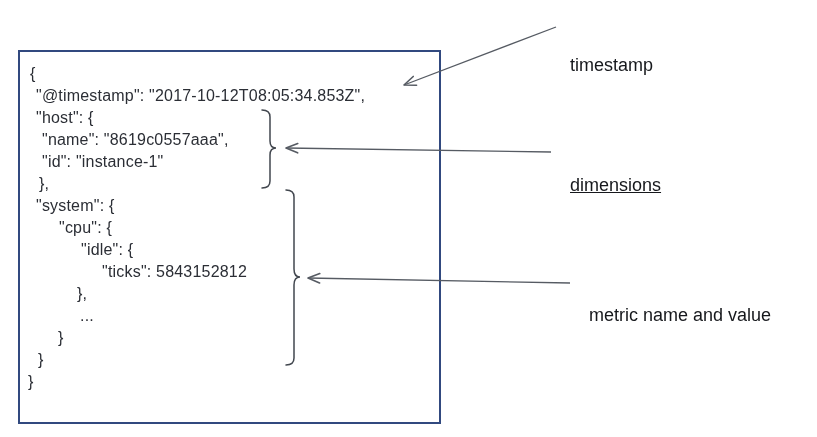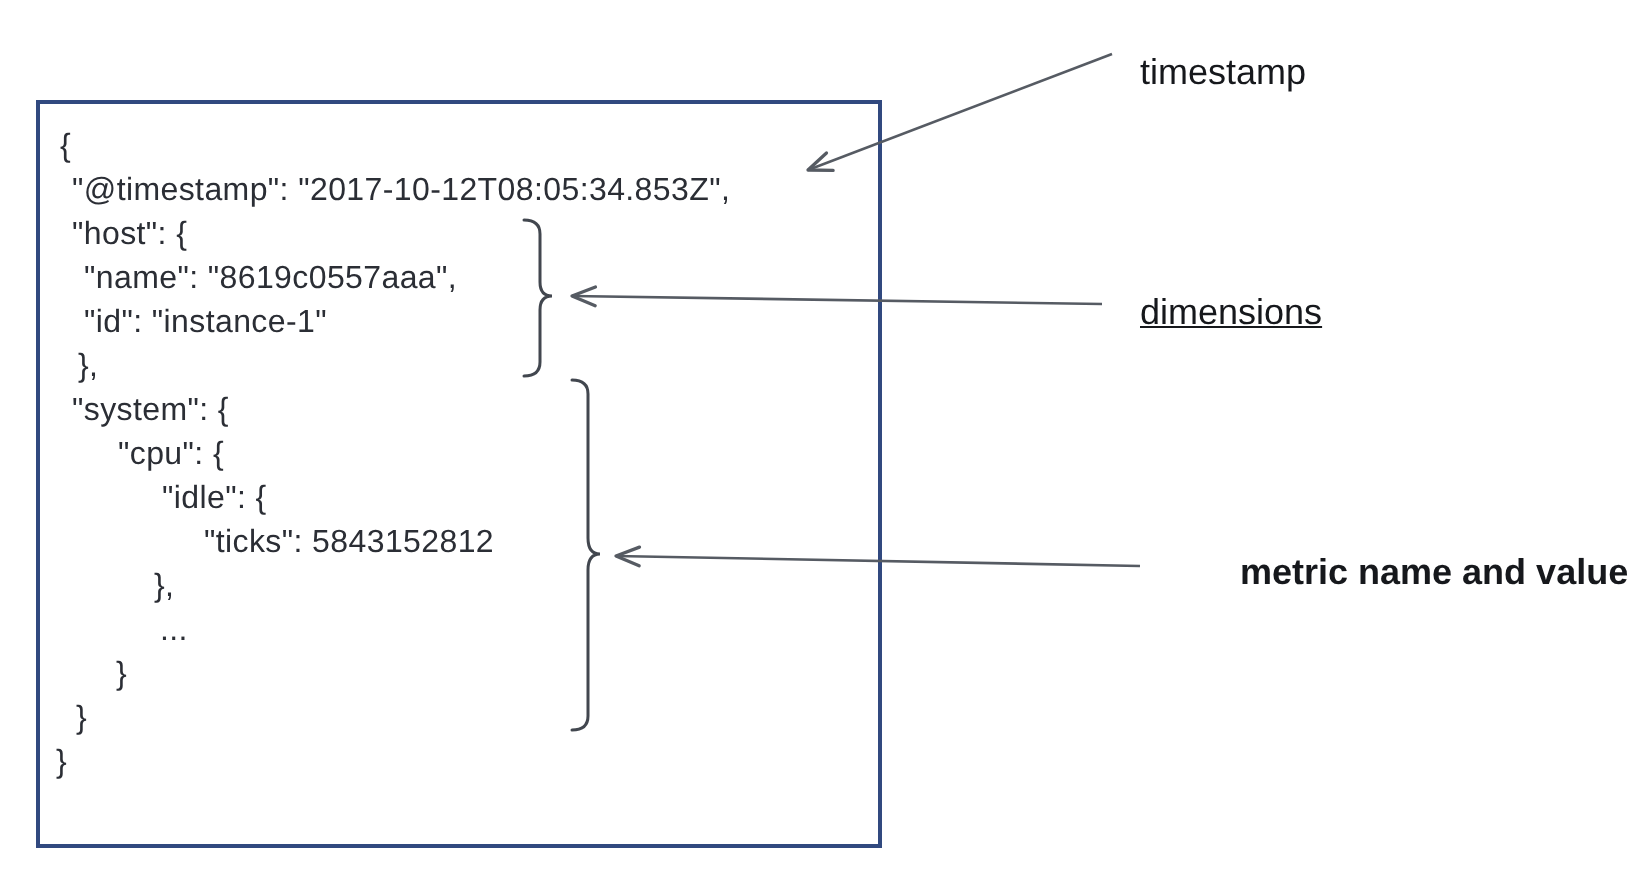--- a/index.html
+++ b/index.html
@@ -28,24 +28,25 @@
     white-space:pre;
     color:var(--code-text,#2b2e35);
     letter-spacing:0.2px;
   }
   .label {
     position:absolute;
     font-size:18px;
     line-height:22px;
     color:var(--label-text,#16181c);
     white-space:nowrap;
+    margin-top:29px;
   }
   .label-timestamp { left:570px; top:25px; }
   .label-dimensions { left:570px; top:145px;text-decoration:underline; }
-  .label-metric     { left:620px; top:275px;font-weight:bold; }
+  .label-metric     { left:589px; top:275px; }
   .overlay {
     position:absolute; left:0; top:0;
     width:817px; height:437px;
     pointer-events:none;
   }
 </style>
 </head>
 <body>
 
 <div class="canvas">

